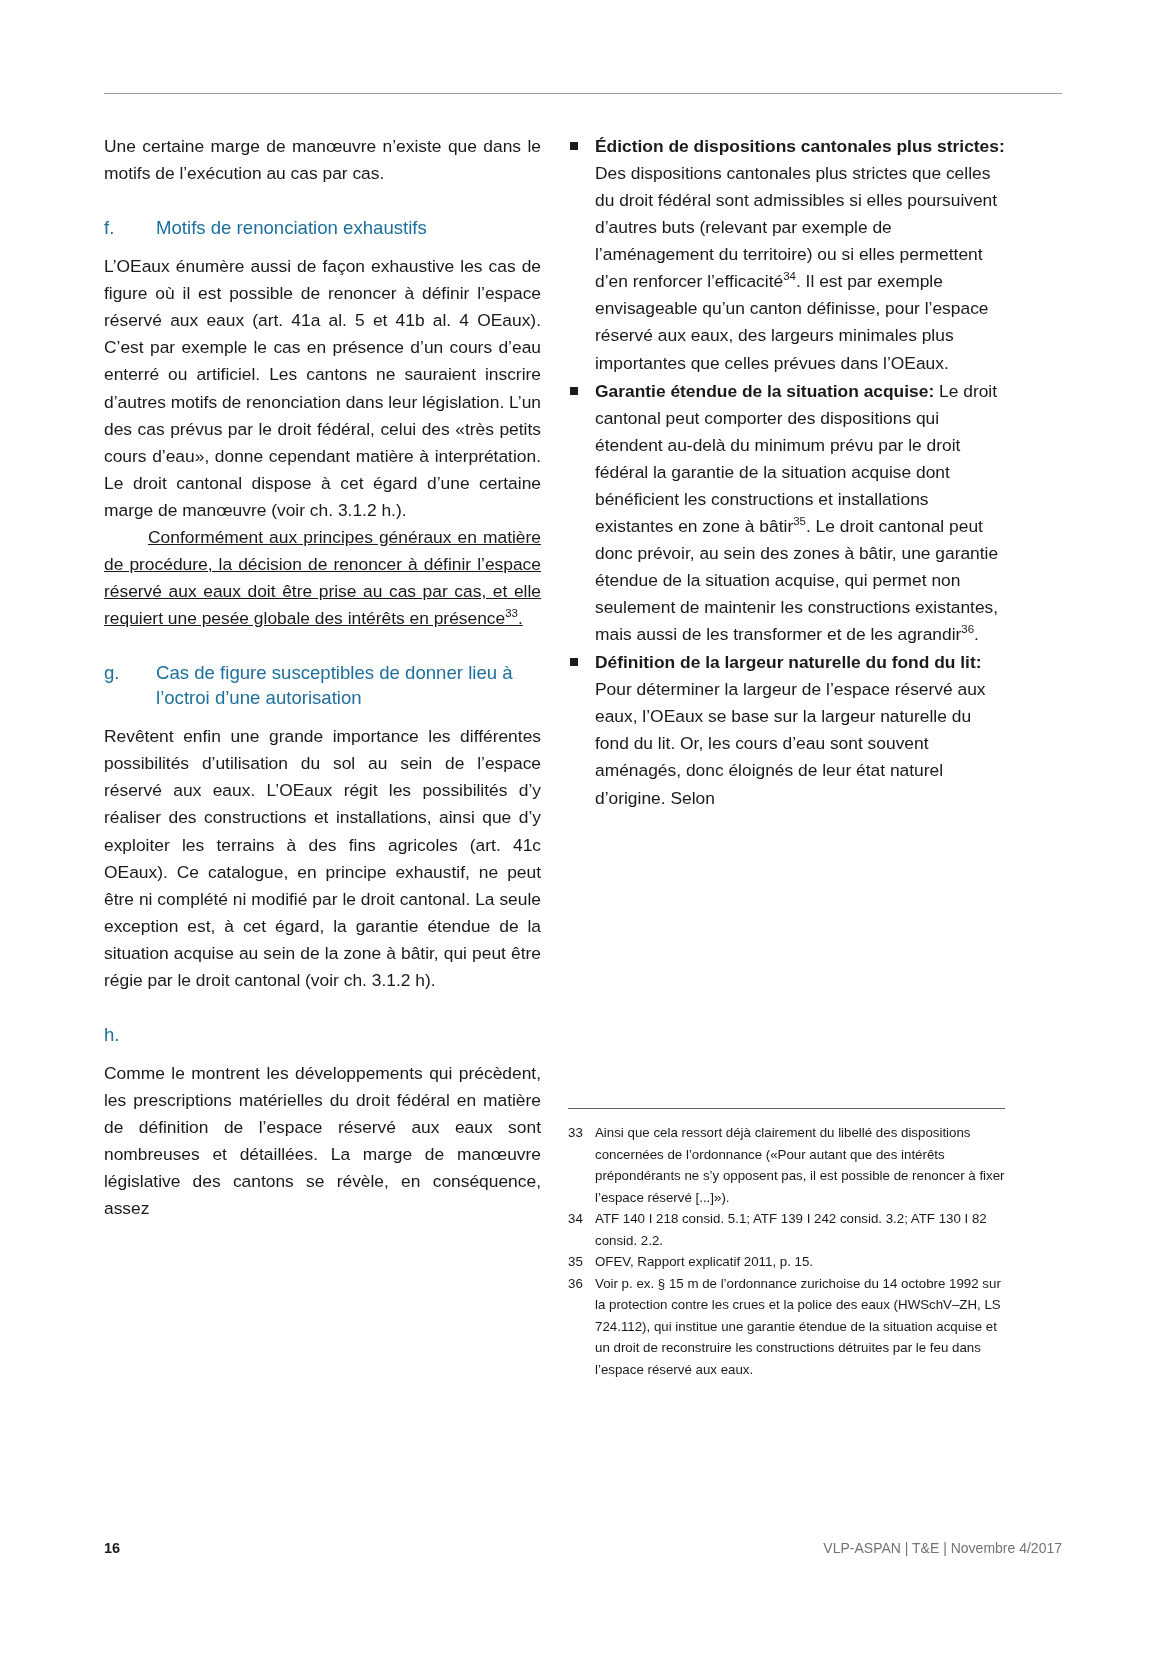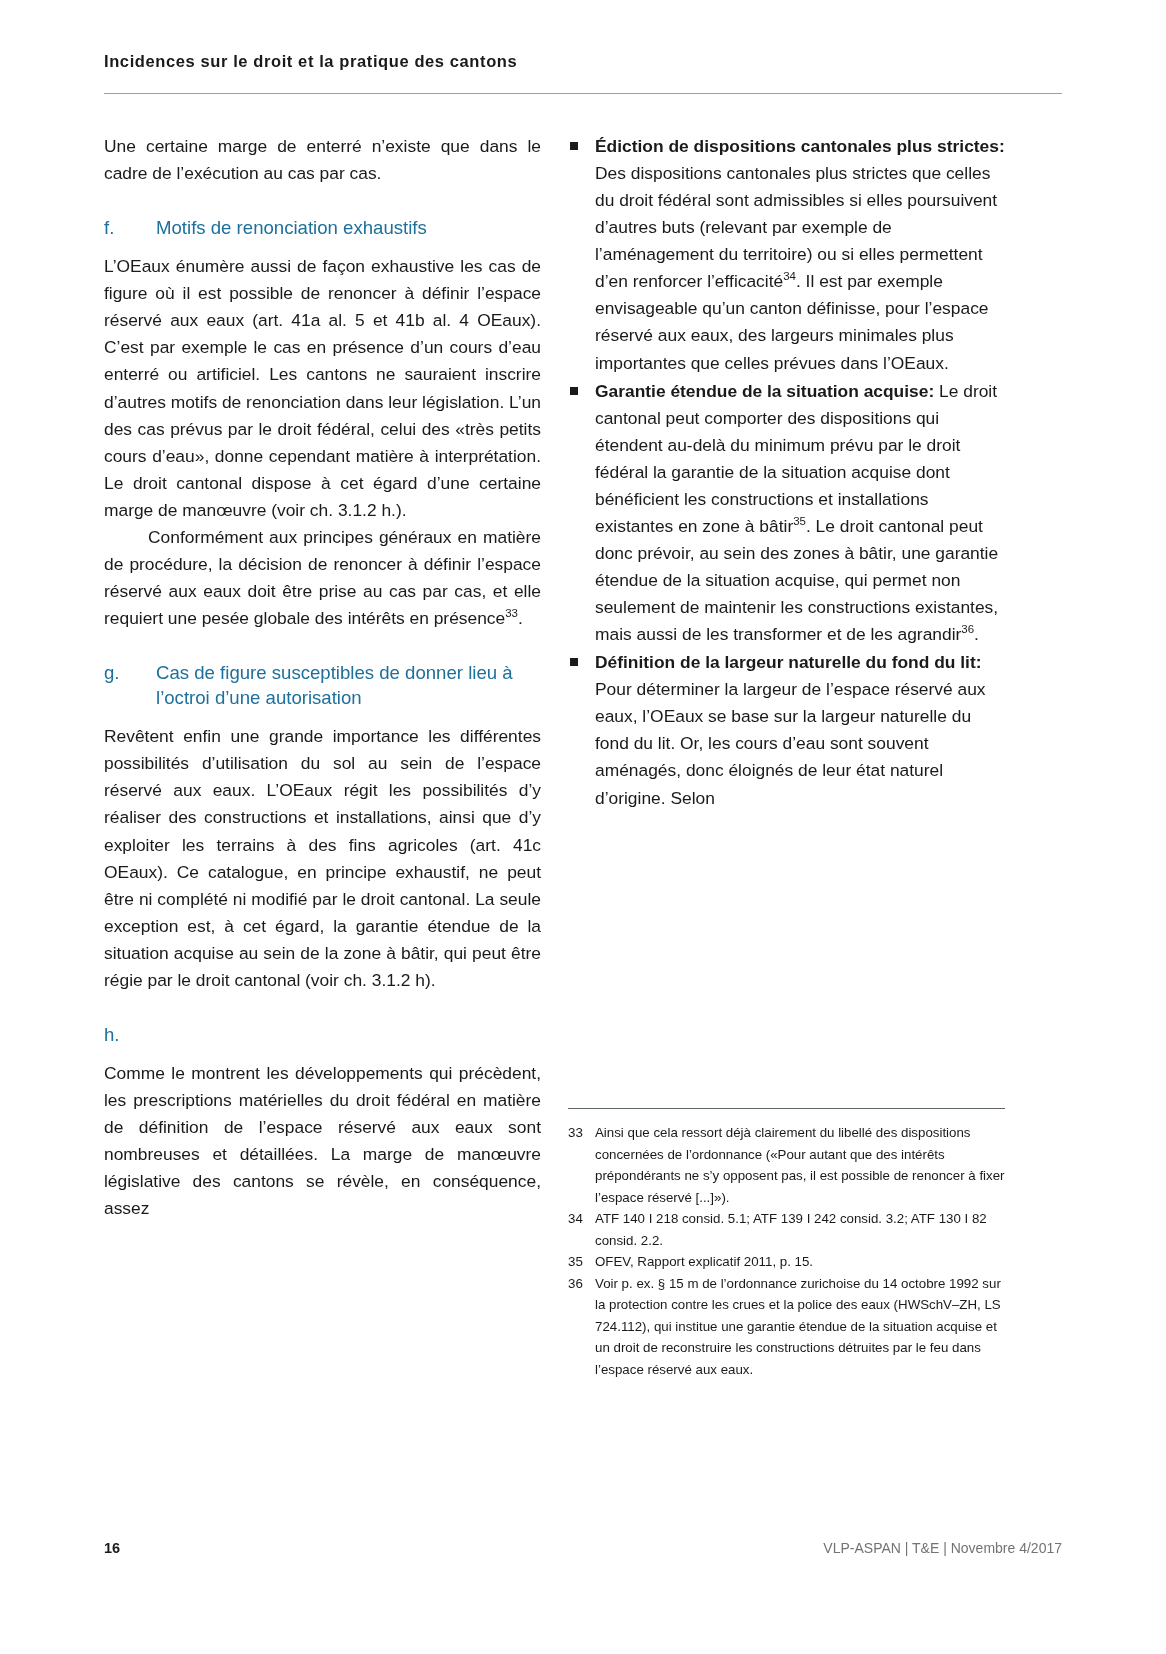--- a/index.html
+++ b/index.html
@@ -57,20 +57,21 @@
   .col-right { left: 568px; }
 
   p {
     margin: 0 0 0 0;
   }
   p.body {
     margin-bottom: 0px;
   }
   p.indent {
     text-indent: 44px;
+    text-decoration: underline;
   }
   
   .sub-head {
     color: #1d6f9c;
     font-size: 18.6px;
     line-height: 1.35;
     margin: 28px 0 13px 0;
     display: flex;
     text-align: left;
   }
@@ -153,28 +154,25 @@
     font-size: 14px;
     color: #737373;
     text-align: right;
   }
 </style>
 </head>
 <body>
 
 <div class="page">
 
-  <div class="running-header">
-    <div class="rh-text">Incidences sur le droit et la pratique des cantons</div>
-  </div>
   <div class="header-rule"></div>
 
   <div class="col col-left">
 
-    <p class="body">Une certaine marge de enterré n’existe que dans le cadre de l’exécution au cas par cas.</p>
+    <p class="body">Une certaine marge de manœuvre n’existe que dans le motifs de l’exécution au cas par cas.</p>
 
     <div class="sub-head">
       <span class="letter">f.</span>
       <span class="htext">Motifs de renonciation exhaustifs</span>
     </div>
 
     <p class="body">L’OEaux énumère aussi de façon exhaustive les cas de figure où il est possible de renoncer à définir l’espace réservé aux eaux (art. 41a al. 5 et 41b al. 4 OEaux). C’est par exemple le cas en présence d’un cours d’eau enterré ou artificiel. Les cantons ne sauraient inscrire d’autres motifs de renonciation dans leur législation. L’un des cas prévus par le droit fédéral, celui des «très petits cours d’eau», donne cependant matière à interprétation. Le droit cantonal dispose à cet égard d’une certaine marge de manœuvre (voir ch. 3.1.2 h.).</p>
 
     <p class="body indent"><span>Conformément aux principes généraux en matière de procédure, la décision de renoncer à définir l’espace réservé aux eaux doit être prise au cas par cas, et elle requiert une pesée globale des intérêts en présence</span><sup>33</sup><span>.</span></p>
 

